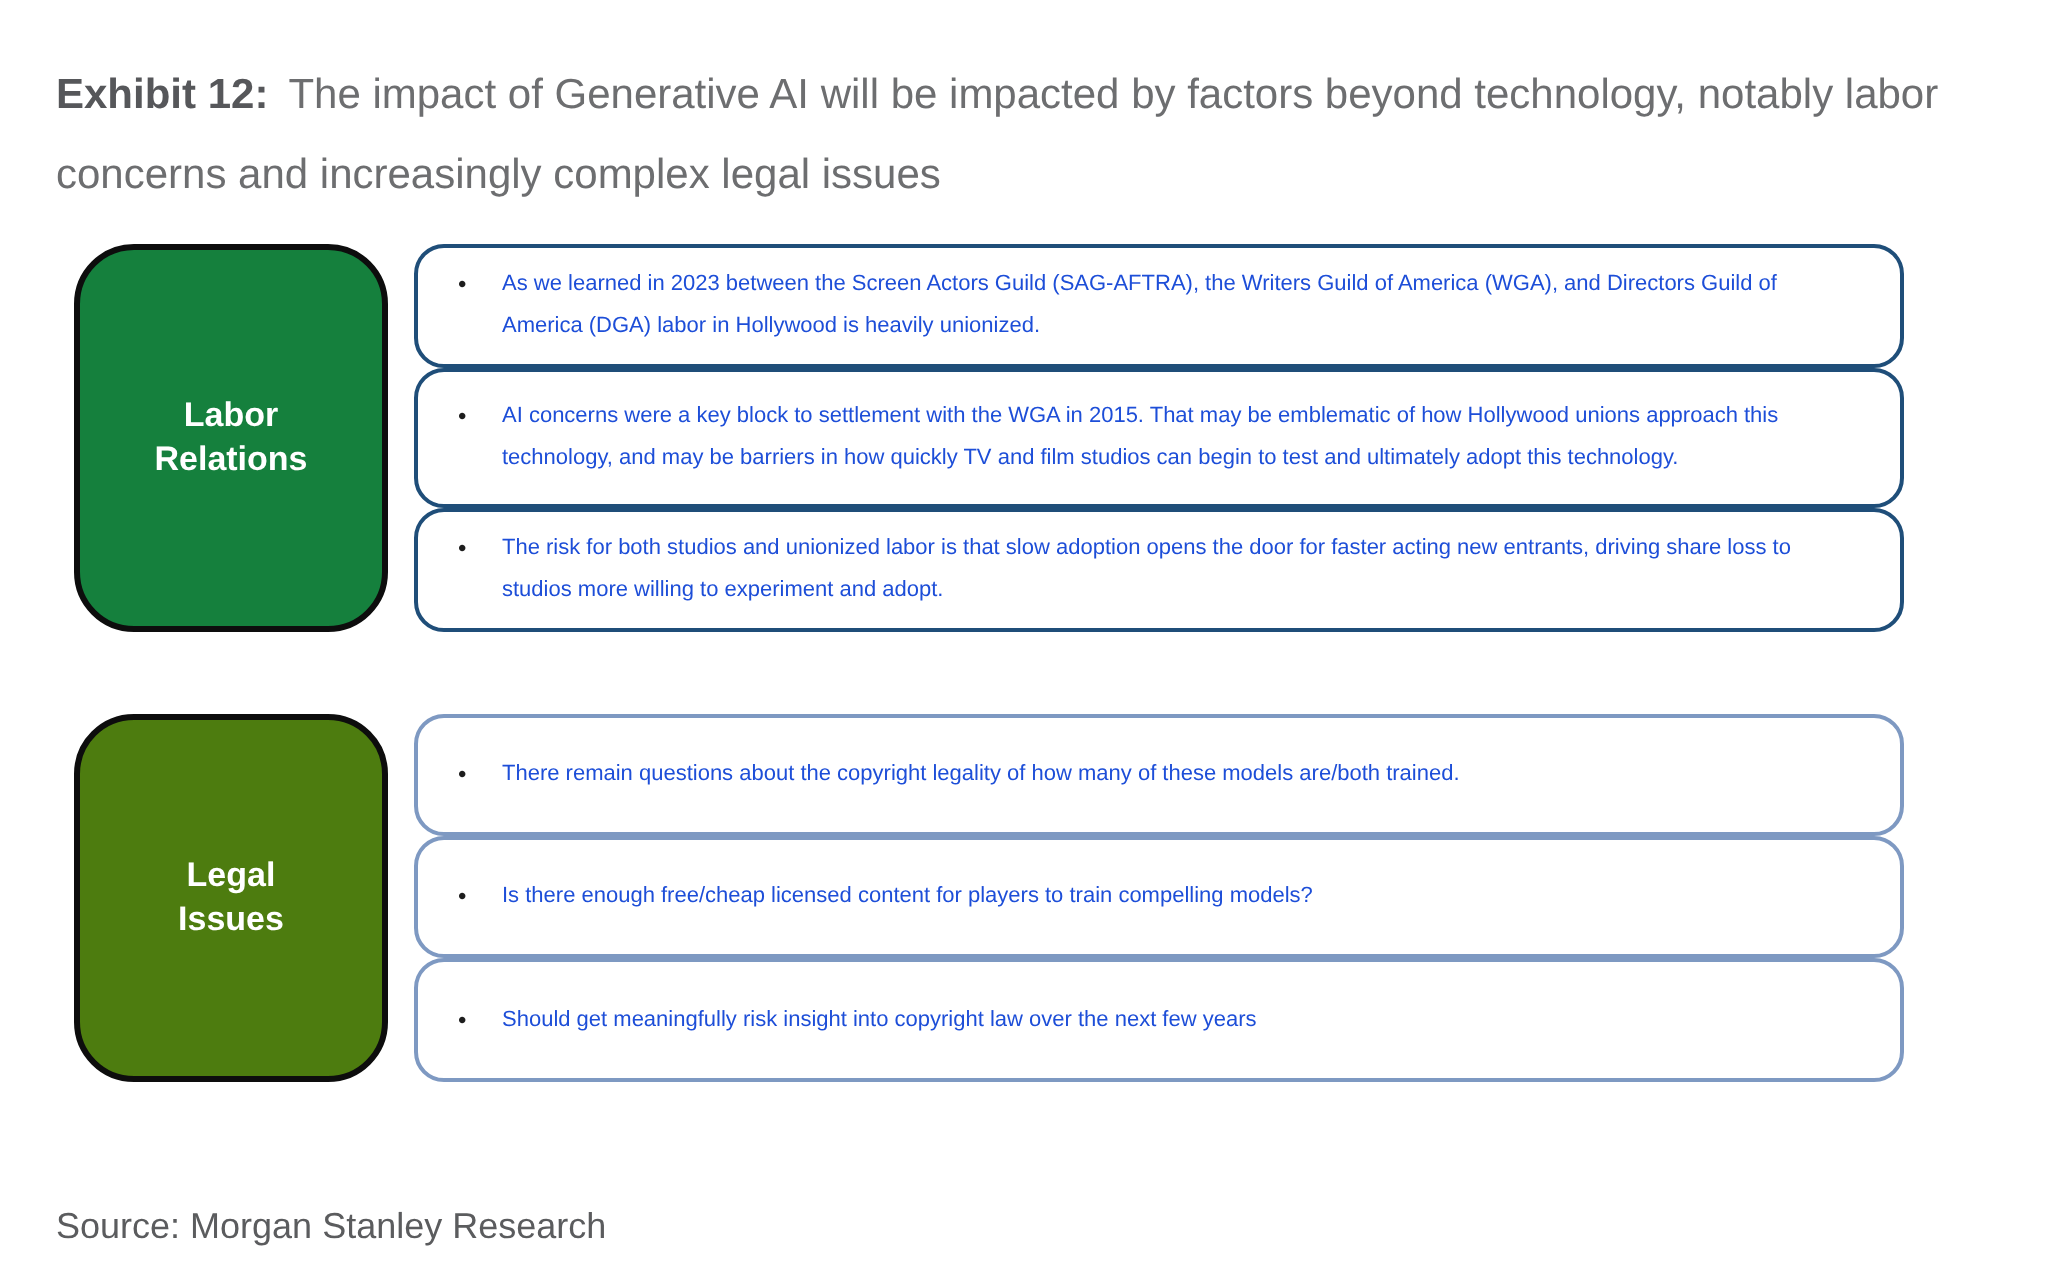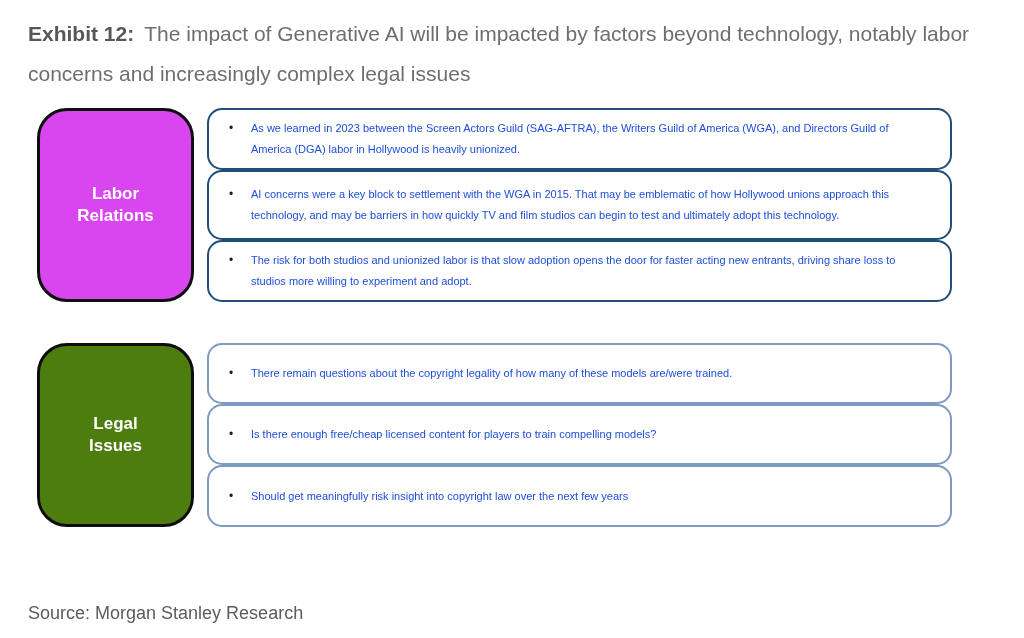--- a/index.html
+++ b/index.html
@@ -4,21 +4,21 @@
 <style>
   * { margin: 0; padding: 0; box-sizing: border-box; }
   html, body { background: #ffffff; }
   body {
     width: 1024px;
     height: 638px;
     font-family: "Liberation Sans", sans-serif;
     position: relative;
     overflow: hidden;
   }
-  .page { padding: 14px 28px 0 28px; }
+  .page { padding: 28px 28px 0 28px; }
 
   
   .exhibit-title {
     max-width: 962px;
     font-size: 21px;
     line-height: 40px;
     color: #6d6e70;
     font-weight: 400;
     margin-bottom: 14px;
   }
@@ -107,21 +107,21 @@
 
 <div class="page">
 
   <div class="exhibit-title">
     <span class="title-prefix">Exhibit 12:</span><span>The impact of Generative AI will be impacted by factors beyond technology, notably labor concerns and increasingly complex legal issues</span>
   </div>
 
   <div class="sections">
 
     <div class="section-row">
-      <div class="category-box" style="background-color: #d946ef;">Labor Relations</div>
+      <div class="category-box" style="background-color: #15803d;">Labor Relations</div>
       <div class="bullets-col">
         <div class="bullet-box lr-b1" style="border-color: rgb(31, 78, 121);">
           <div class="bullet-item">
             <span class="bullet-dot">•</span>
             <span class="bullet-text">As we learned in 2023 between the Screen Actors Guild (SAG-AFTRA), the Writers Guild of America (WGA), and Directors Guild of America (DGA) labor in Hollywood is heavily unionized.</span>
           </div>
         </div>
         <div class="bullet-box lr-b2" style="border-color: rgb(31, 78, 121);">
           <div class="bullet-item">
             <span class="bullet-dot">•</span>
@@ -136,21 +136,21 @@
         </div>
       </div>
     </div>
 
     <div class="section-row">
       <div class="category-box" style="background-color: #4d7c0f;">Legal Issues</div>
       <div class="bullets-col">
         <div class="bullet-box li-b1" style="border-color: rgb(126, 153, 194);">
           <div class="bullet-item">
             <span class="bullet-dot">•</span>
-            <span class="bullet-text">There remain questions about the copyright legality of how many of these models are/were trained.</span>
+            <span class="bullet-text">There remain questions about the copyright legality of how many of these models are/both trained.</span>
           </div>
         </div>
         <div class="bullet-box li-b2" style="border-color: rgb(126, 153, 194);">
           <div class="bullet-item">
             <span class="bullet-dot">•</span>
             <span class="bullet-text">Is there enough free/cheap licensed content for players to train compelling models?</span>
           </div>
         </div>
         <div class="bullet-box li-b3" style="border-color: rgb(126, 153, 194);">
           <div class="bullet-item">

